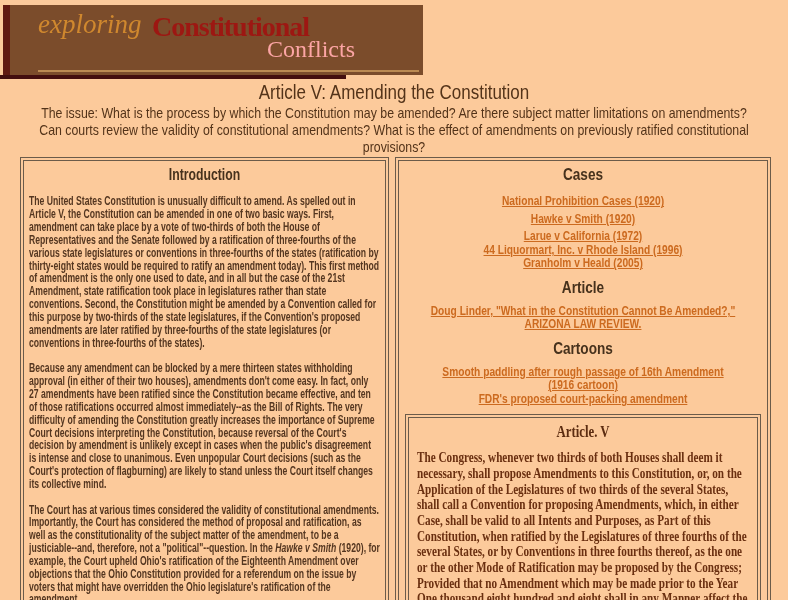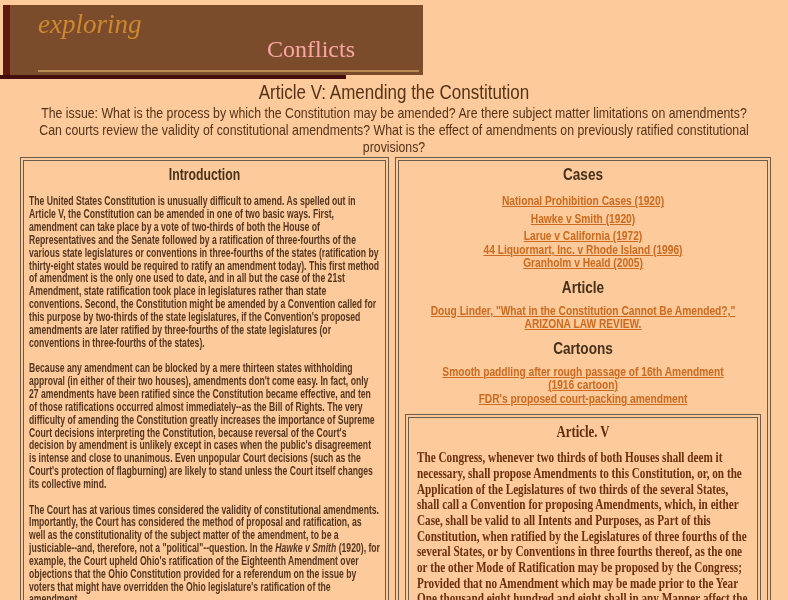--- a/index.html
+++ b/index.html
@@ -53,20 +53,21 @@
   .av-heading{font-family:"Liberation Serif",serif;font-size:16px;font-weight:bold;
     text-align:center;color:#5c2c10;margin:2px 0 9px 0;}
   .av-text{font-family:"Liberation Serif",serif;font-size:14px;font-weight:bold;
     line-height:1.12;color:#6a2f10;margin:0;}
 </style>
 </head>
 <body>
 
 <div class="banner">
   <span class="word-exploring">exploring</span>
+  <span class="word-constitutional">Constitutional</span>
   <span class="word-conflicts">Conflicts</span>
   <div class="banner-underline"></div>
 </div>
 <div class="banner-strip"></div>
 
 <div class="page-title">Article V: Amending the Constitution</div>
 <div class="page-subtitle">The issue: What is the process by which the Constitution may be amended?  Are there subject matter limitations on amendments?  Can courts review the validity of constitutional amendments?  What is the effect of amendments on previously ratified constitutional provisions?</div>
 
 <div class="columns">
 

